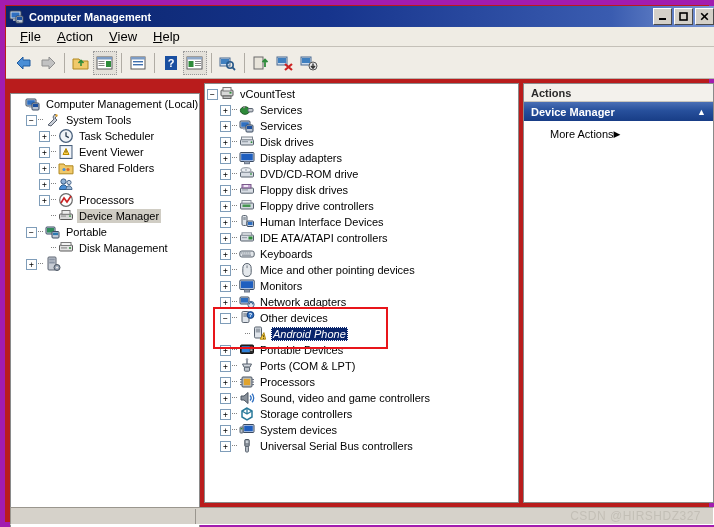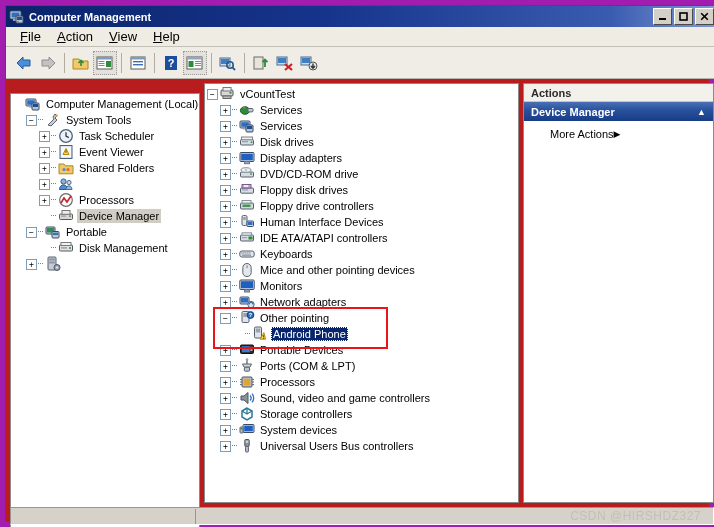--- a/index.html
+++ b/index.html
@@ -72,21 +72,21 @@
     width:9px;height:9px;border:1px solid #7f9db9;background:#fff;
     font-size:8px;line-height:7px;text-align:center;color:#000;
     flex:0 0 auto;font-family:"DejaVu Sans Mono",monospace;
     display:flex;align-items:center;justify-content:center;
   }
   .tgl-spacer{width:11px;flex:0 0 auto;}
   .dots{width:5px;flex:0 0 auto;height:1px;border-top:1px dotted #808080;margin:0 1px;}
   .ico{width:16px;height:16px;margin:0 3px 0 1px;flex:0 0 auto;position:relative;}
   .lbl{padding:0 2px;line-height:14px;}
   .lbl.sel-gray{background:#d0cdc4;color:#000;}
-  .lbl.sel-blue{background:#08246b;color:#fff;outline:1px dotted #ffffff;outline-offset:-1px;}
+  .lbl.sel-blue{background:#08246b;color:#fff;outline:1px dotted #ffffff;outline-offset:-1px;font-style:italic;}
   
   .actions-head{
     height:18px;background:#f3f1ec;border-bottom:1px solid #c9c5bd;
     display:flex;align-items:center;padding-left:7px;box-sizing:border-box;
     font-weight:bold;font-size:11px;color:#2b2b2b;
   }
   .actions-bar{
     height:19px;background:linear-gradient(to bottom,#4a6fb5 0%,#27509c 45%,#183d86 100%);
     display:flex;align-items:center;padding:0 7px;box-sizing:border-box;
     color:#fff;font-weight:bold;font-size:11px;justify-content:space-between;
@@ -516,21 +516,21 @@
         </div>
         <div class="trow" style="padding-left:13px">
           <span class="tgl">−</span>
           <span class="dots"></span>
           <span class="ico"><svg width="16" height="16" viewBox="0 0 16 16">
               <rect x="3" y="1.5" width="7" height="11" rx="1.2" fill="#dfe4ea" stroke="#56606c"></rect>
               <rect x="4.3" y="3" width="4.4" height="4" fill="#9aa2ac"></rect>
               <circle cx="11.5" cy="5" r="3.4" fill="#2f6fc0" stroke="#16407f"></circle>
               <text x="11.5" y="6.9" font-size="5.4" font-weight="bold" fill="#fff" text-anchor="middle" font-family="Liberation Sans, sans-serif">?</text>
             </svg></span>
-          <span class="lbl">Other pointing</span>
+          <span class="lbl">Other devices</span>
         </div>
         <div class="trow" style="padding-left:26px">
           <span class="tgl-spacer"></span>
           <span class="dots"></span>
           <span class="ico"><svg width="16" height="16" viewBox="0 0 16 16">
               <rect x="2.5" y="1" width="7" height="11" rx="1.2" fill="#dfe4ea" stroke="#56606c"></rect>
               <rect x="3.8" y="2.5" width="4.4" height="4" fill="#9aa2ac"></rect>
               <path d="M10.2 14.2 L13.9 7.6 L15.6 14.2 Z" fill="#ffd34d" stroke="#a87f00" stroke-width="0.9" transform="translate(-2,-1)"></path>
               <rect x="11.2" y="9.2" width="0.9" height="2.2" fill="#4a3a00"></rect>
               <rect x="11.2" y="12" width="0.9" height="0.9" fill="#4a3a00"></rect>
@@ -606,21 +606,21 @@
         </div>
         <div class="trow" style="padding-left:13px">
           <span class="tgl">+</span>
           <span class="dots"></span>
           <span class="ico"><svg width="16" height="16" viewBox="0 0 16 16">
               <rect x="5.8" y="1.5" width="4.4" height="7" rx="0.8" fill="#8a929c" stroke="#4a5460"></rect>
               <rect x="6.8" y="2.6" width="1" height="2.4" fill="#dfe4ea"></rect>
               <rect x="8.3" y="2.6" width="1" height="2.4" fill="#dfe4ea"></rect>
               <rect x="6.6" y="8.5" width="2.8" height="5.5" rx="0.7" fill="#c0c6ce" stroke="#56606c"></rect>
             </svg></span>
-          <span class="lbl">Universal Users Bus controllers</span>
+          <span class="lbl">Universal Serial Bus controllers</span>
         </div>
       </div>
   </div>
 
   <div class="pane" id="right-pane">
     <div class="actions-head">Actions</div>
     <div class="actions-bar">
       <span>Device Manager</span>
       <span class="chev">▲</span>
     </div>

